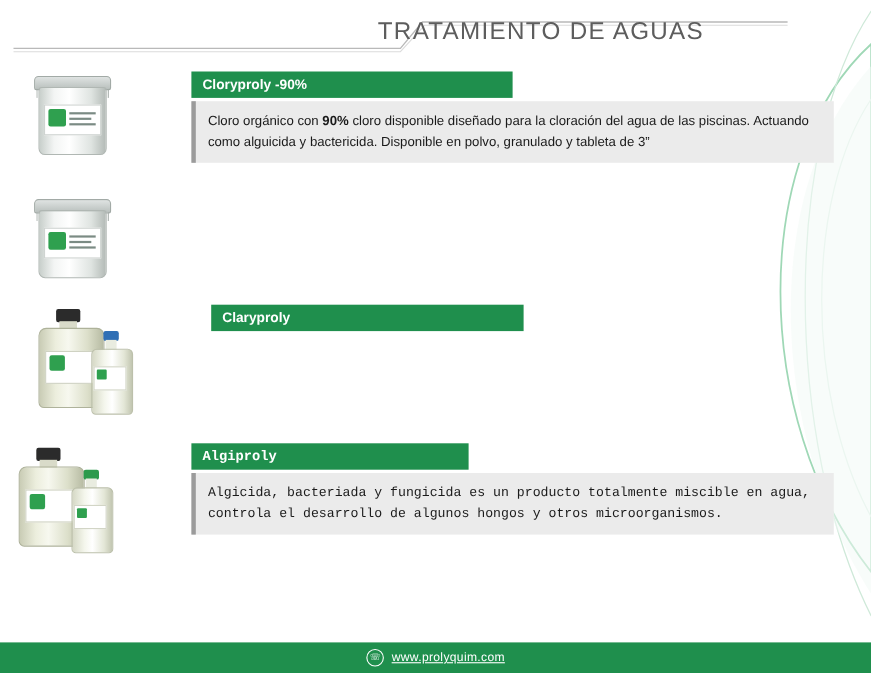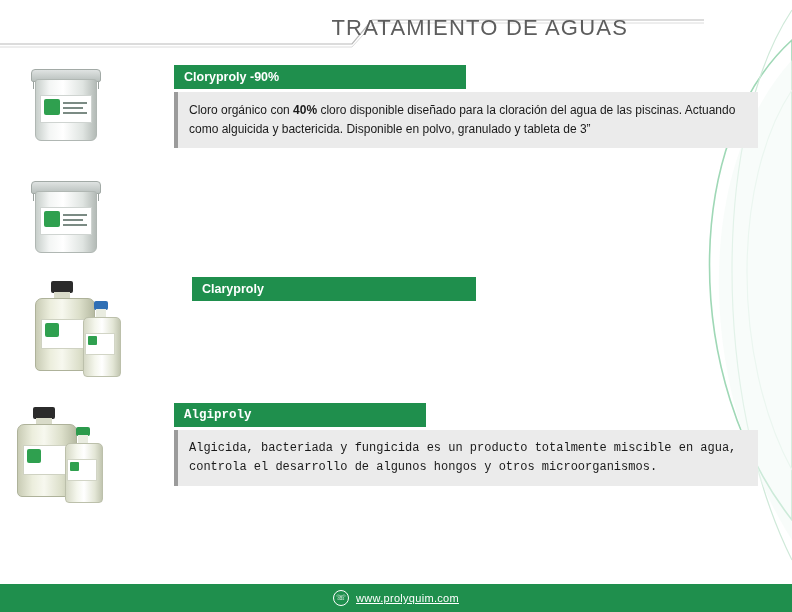--- a/index.html
+++ b/index.html
@@ -5,21 +5,21 @@
   html,body{margin:0;padding:0;}
   body{
     width:792px;height:612px;
     font-family:"Liberation Sans", sans-serif;
     background:#ffffff;
     overflow:hidden;
     position:relative;
   }
   
   .header{
-    position:absolute;left:0;top:0;width:704px;height:55px;
+    position:absolute;left:12px;top:0;width:704px;height:55px;
     overflow:hidden;
   }
   .header-shape{
     position:absolute;left:0;top:0;width:792px;height:55px;
   }
   .header-title{
     position:absolute;right:76px;top:15px;
     font-size:22px;letter-spacing:1.2px;color:#5d5d5d;
     font-weight:400;
   }
@@ -173,21 +173,21 @@
           <div class="grn"></div>
           <div class="ln" style="top:6px;width:24px;"></div>
           <div class="ln" style="top:11px;width:20px;"></div>
           <div class="ln" style="top:16px;width:24px;"></div>
         </div>
       </div>
     </div>
     <div class="texts">
       <div class="title-bar" style="min-width:272px;">Cloryproly -90%</div>
       <div class="desc">
-        <span>Cloro orgánico con </span><b>40%</b><span> cloro disponible diseñado para la cloración del agua de las piscinas. Actuando como alguicida y bactericida. Disponible en polvo, granulado y tableta de 3”</span>
+        <span>Cloro orgánico con </span><b>90%</b><span> cloro disponible diseñado para la cloración del agua de las piscinas. Actuando como alguicida y bactericida. Disponible en polvo, granulado y tableta de 3”</span>
       </div>
     </div>
   </div>
 
   <div class="row" style="top:122px;">
     <div class="thumb">
       <div class="bucket">
         <div class="handle"></div>
         <div class="lid"></div>
         <div class="body"></div>

